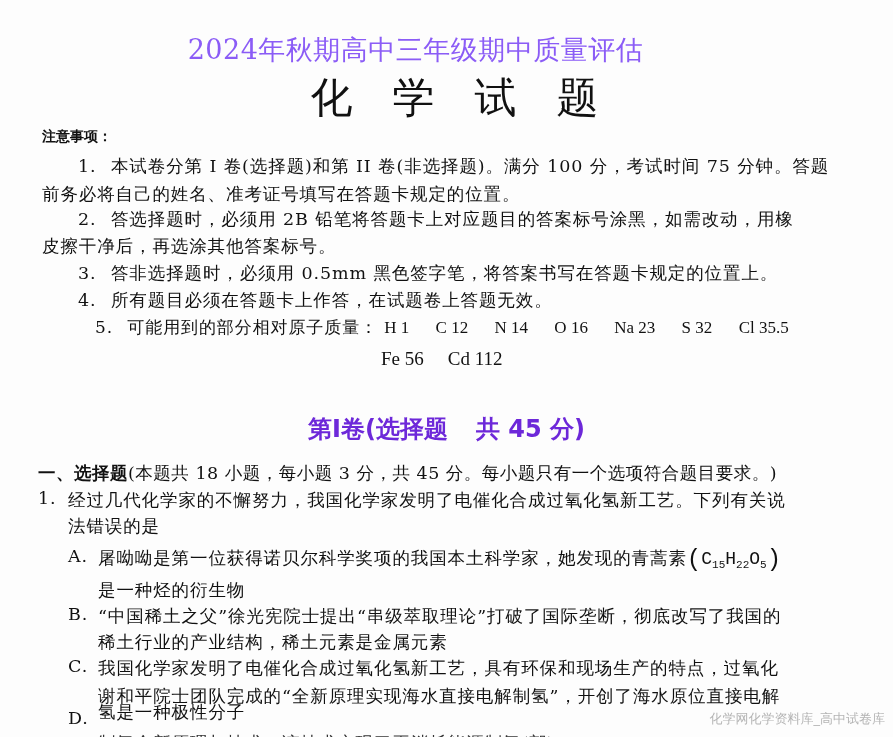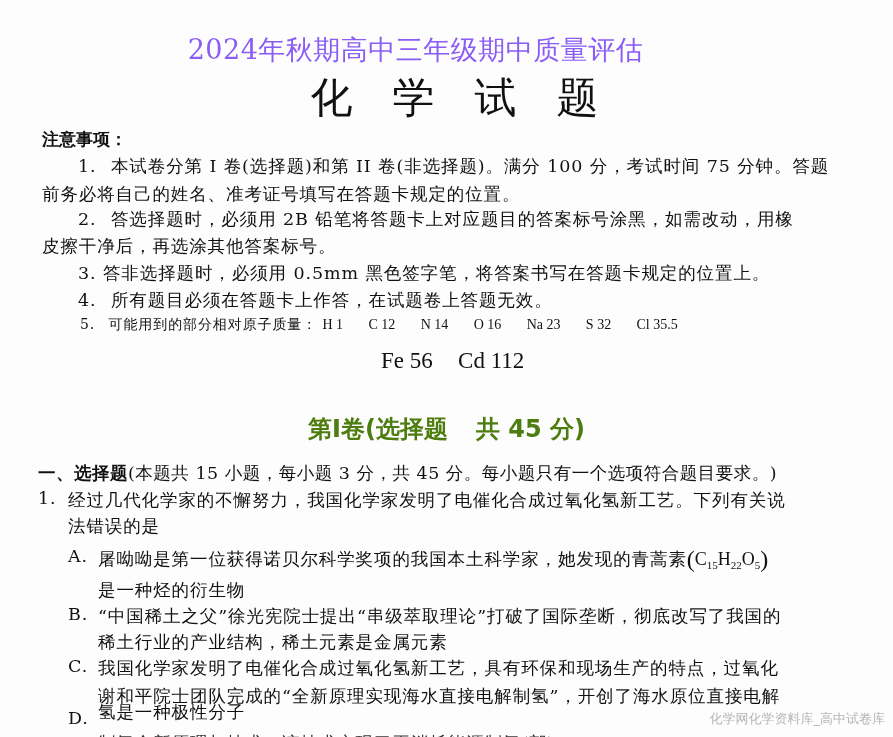--- a/index.html
+++ b/index.html
@@ -10,42 +10,42 @@
   }
   .abs { position: absolute; white-space: nowrap; }
   .header-title {
     left: 0; width: 791px; top: 32px; text-align: center;
     font-size: 27px; letter-spacing: 0.5px; color: #8b5cf6; margin-left: 20px;
   }
   .subject-title {
     left: 0; width: 893px; top: 70px; text-align: center;
     font-size: 42px; letter-spacing: 40px; padding-left: 28px; color: #111;
   }
-  .notice-heading { left: 42px; top: 128px; font-size: 17px; font-weight: bold;
+  .notice-heading { left: 42px; top: 128px; font-size: 14px; font-weight: bold;
     font-family: "DejaVu Sans", "Liberation Sans", sans-serif; }
   .line { font-size: 17.5px; letter-spacing: 0.9px; }
   .l-item { left: 78px; }
   .l-cont { left: 42px; }
-  .masses-row { left: 80px; top: 316px; font-size: 14px; }
+  .masses-row { left: 95px; top: 316px; font-size: 17px; }
   .masses-row span.m { margin-right: 20px; font-family: "Liberation Serif", serif; letter-spacing: 0; }
-  .masses-row2 { left: 381px; top: 347px; font-size: 23px; }
+  .masses-row2 { left: 381px; top: 347px; font-size: 19px; }
   .masses-row2 span.m { margin-right: 18px; font-family: "Liberation Serif", serif; }
   .section-title {
     left: 0; width: 893px; top: 413px; text-align: center;
-    font-size: 24px; font-weight: bold; color: #4d7c0f;
+    font-size: 24px; font-weight: bold; color: #6d28d9;
     font-family: "DejaVu Sans", "Liberation Sans", sans-serif;
   }
   .section-title .gap { display: inline-block; width: 28px; }
   .part-heading { left: 38px; top: 461px; font-size: 17.5px; letter-spacing: 0.5px; }
   .part-heading b { font-family: Liberation Serif, serif; text-align: center; }
   .q-num { left: 38px; }
   .q-text { left: 68px; }
   .opt-letter { left: 68px; }
   .opt-text { left: 98px; }
-  .formula { font-family: Liberation Serif, serif; font-size: 18px; letter-spacing: 0; }
+  .formula { font-family: Liberation Mono, monospace; font-size: 18px; letter-spacing: 0; }
   .formula .paren { font-size: 24px; vertical-align: -2px; }
   .formula sub { font-size: 11px; vertical-align: -4px; }
   .watermark {
     right: 8px; top: 710px; font-size: 13px; color: rgba(120,120,120,0.55);
     font-family: "DejaVu Sans", "Liberation Sans", sans-serif;
   }
   .cutoff { left: 98px; top: 731px; font-size: 17.5px; color: #333; letter-spacing: 0.9px; clip-path: inset(0 0 60% 0); }
 </style>
 </head>
 <body>
@@ -64,21 +64,21 @@
   <div class="abs line l-cont" style="top:182px">前务必将自己的姓名、准考证号填写在答题卡规定的位置。</div>
 
   <div class="abs line l-item" style="top:207px">
     <span>2.</span>
     <span style="margin-left:8px">答选择题时，必须用 2B 铅笔将答题卡上对应题目的答案标号涂黑，如需改动，用橡</span>
   </div>
   <div class="abs line l-cont" style="top:234px">皮擦干净后，再选涂其他答案标号。</div>
 
   <div class="abs line l-item" style="top:261px">
     <span>3.</span>
-    <span style="">答非选择题时，必须用 0.5mm 黑色签字笔，将答案书写在答题卡规定的位置上。</span>
+    <span style="margin-left:8px">答非选择题时，必须用 0.5mm 黑色签字笔，将答案书写在答题卡规定的位置上。</span>
   </div>
 
   <div class="abs line l-item" style="top:288px">
     <span>4.</span>
     <span style="margin-left:8px">所有题目必须在答题卡上作答，在试题卷上答题无效。</span>
   </div>
 
   <div class="abs line masses-row">
     <span>5.</span>
     <span style="margin-left:8px">可能用到的部分相对原子质量：</span>
@@ -93,21 +93,21 @@
   <div class="abs masses-row2">
     <span class="m">Fe 56</span>
     <span class="m">Cd 112</span>
   </div>
 
   <div class="abs section-title">
     <span>第I卷(选择题</span><span class="gap"></span><span>共 45 分)</span>
   </div>
 
   <div class="abs part-heading">
-    <b>一、选择题</b><span>(本题共 15 小题，每小题 3 分，共 45 分。每小题只有一个选项符合题目要求。)</span>
+    <b>一、选择题</b><span>(本题共 18 小题，每小题 3 分，共 45 分。每小题只有一个选项符合题目要求。)</span>
   </div>
 
   <div>
     <div class="abs line q-num" style="top:488px">1.</div>
     <div class="abs line q-text" style="top:488px">经过几代化学家的不懈努力，我国化学家发明了电催化合成过氧化氢新工艺。下列有关说</div>
     <div class="abs line q-text" style="top:514px">法错误的是</div>
 
     <div class="abs line opt-letter" style="top:546px">A.</div>
     <div class="abs line opt-text" style="top:546px">
       <span>屠呦呦是第一位获得诺贝尔科学奖项的我国本土科学家，她发现的青蒿素</span><span class="formula"><span class="paren">(</span>C<sub>15</sub>H<sub>22</sub>O<sub>5</sub><span class="paren">)</span></span>

